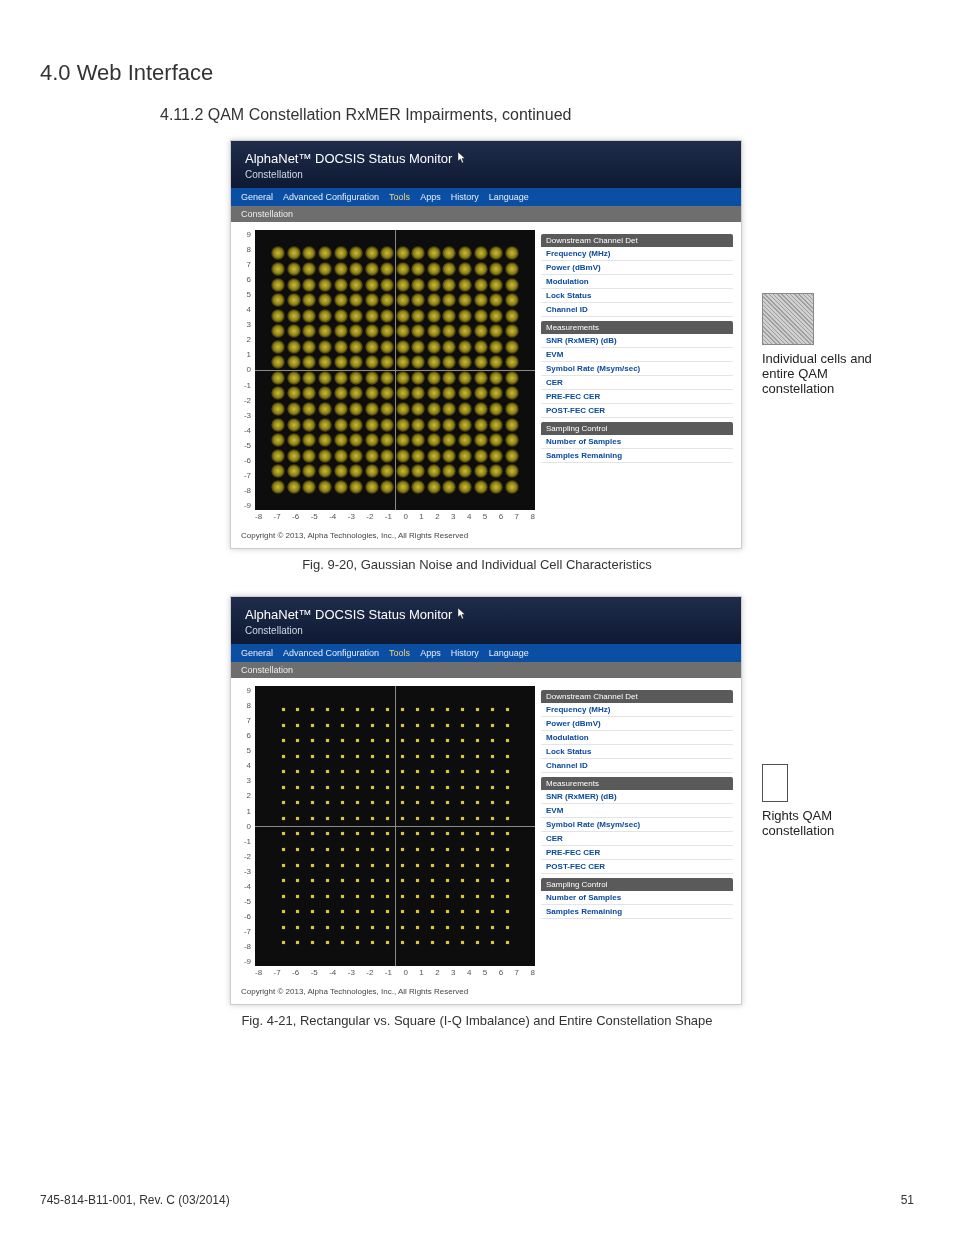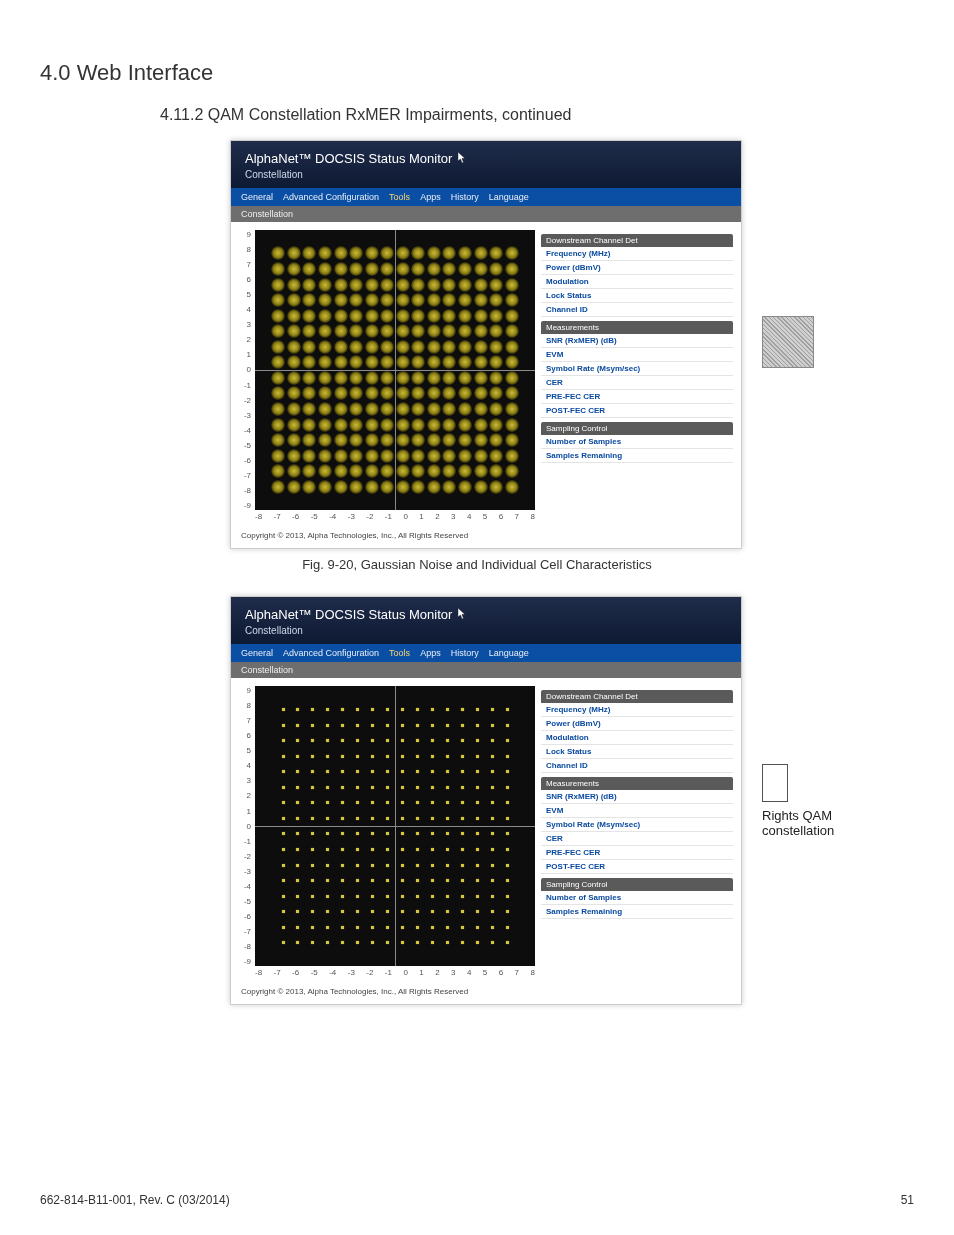--- a/index.html
+++ b/index.html
@@ -548,20 +548,21 @@
           <div class="sect">Sampling Control</div>
           <div class="row">Number of Samples</div>
           <div class="row">Samples Remaining</div>
         </div>
       </div>
       <div class="copyright">Copyright © 2013, Alpha Technologies, Inc., All Rights Reserved</div>
     </div>
 
     <div class="callout">
       <div class="thumb"></div>
+      <div>Individual cells and entire QAM constellation</div>
     </div>
   </div>
   <div class="figcaption">Fig. 9-20, Gaussian Noise and Individual Cell Characteristics</div>
 
   <div class="figrow">
     <div class="shot">
       <div class="shot-hdr">
         <div class="title">
           <span>AlphaNet™ DOCSIS Status Monitor</span>
           <span class="cursor">
@@ -907,18 +908,19 @@
         </div>
       </div>
       <div class="copyright">Copyright © 2013, Alpha Technologies, Inc., All Rights Reserved</div>
     </div>
 
     <div class="callout">
       <div class="thumb square"></div>
       <div>Rights QAM constellation</div>
     </div>
   </div>
+  <div class="figcaption">Fig. 4-21, Rectangular vs. Square (I-Q Imbalance) and Entire Constellation Shape</div>
 
   <div class="footer">
-    <span>662-814-B11-001, Rev. C (03/2014)</span>
+    <span>745-814-B11-001, Rev. C (03/2014)</span>
     <span>51</span>
   </div>
 </div>
 
 </body></html>

